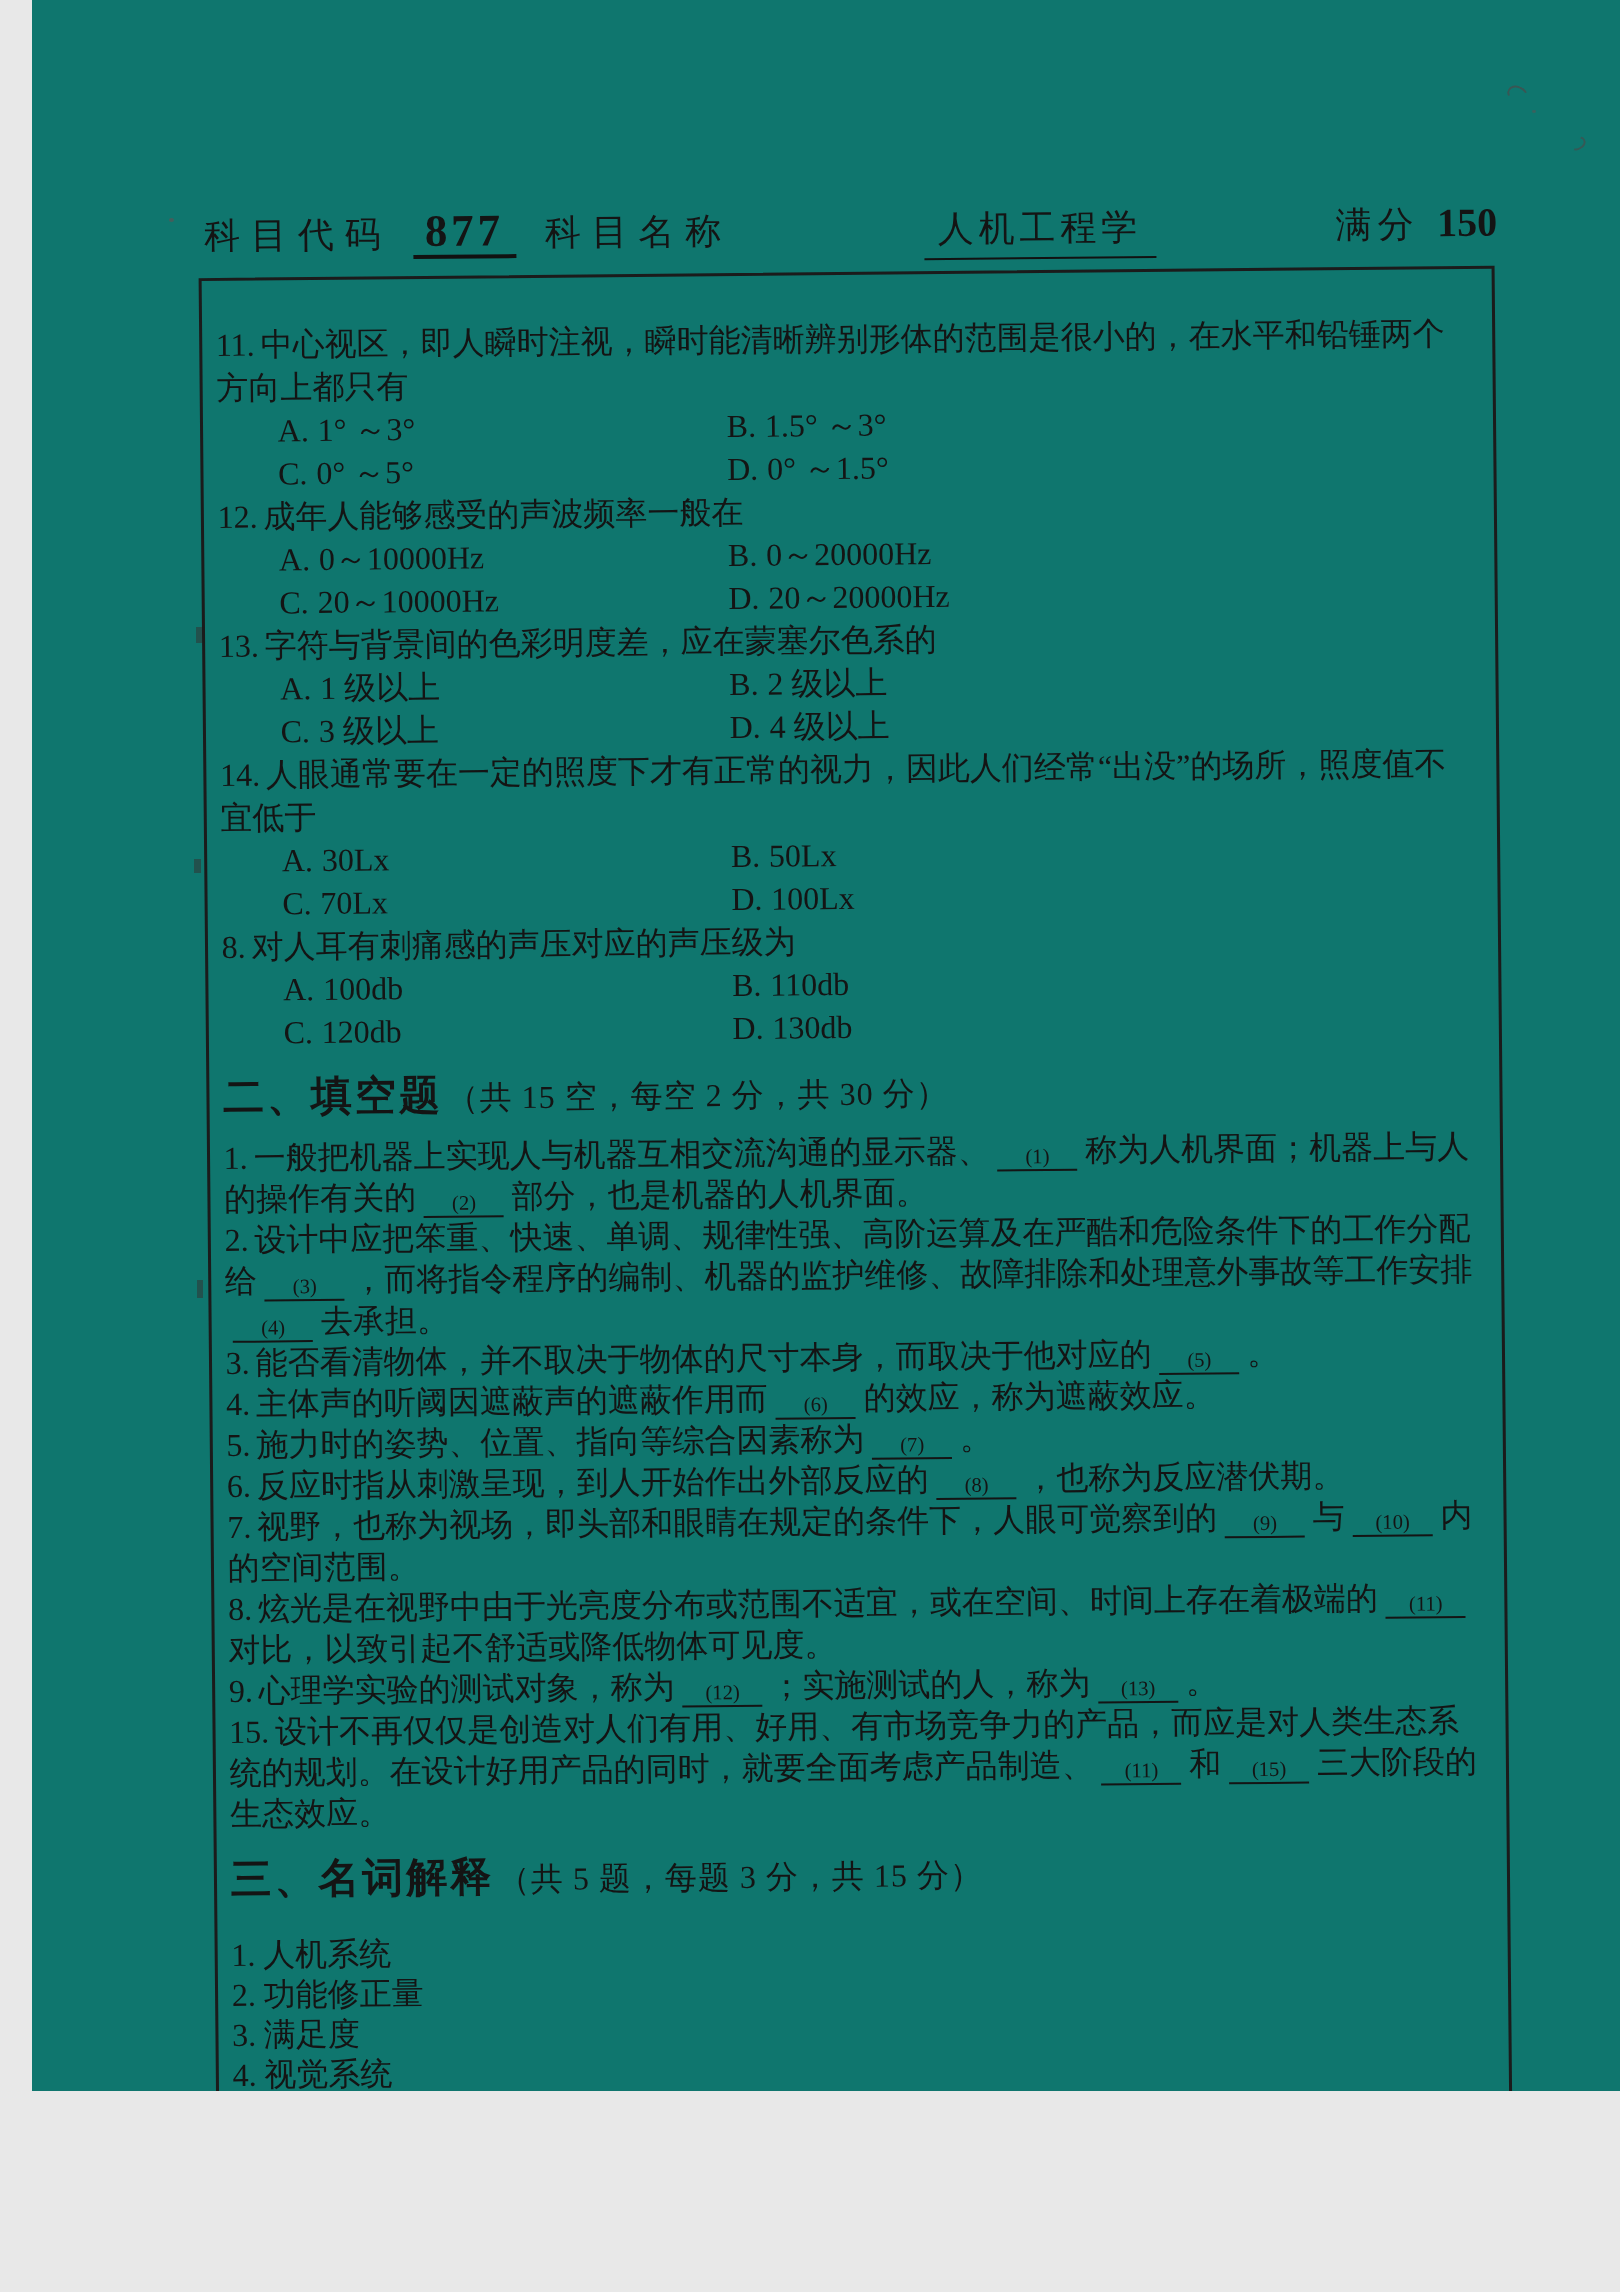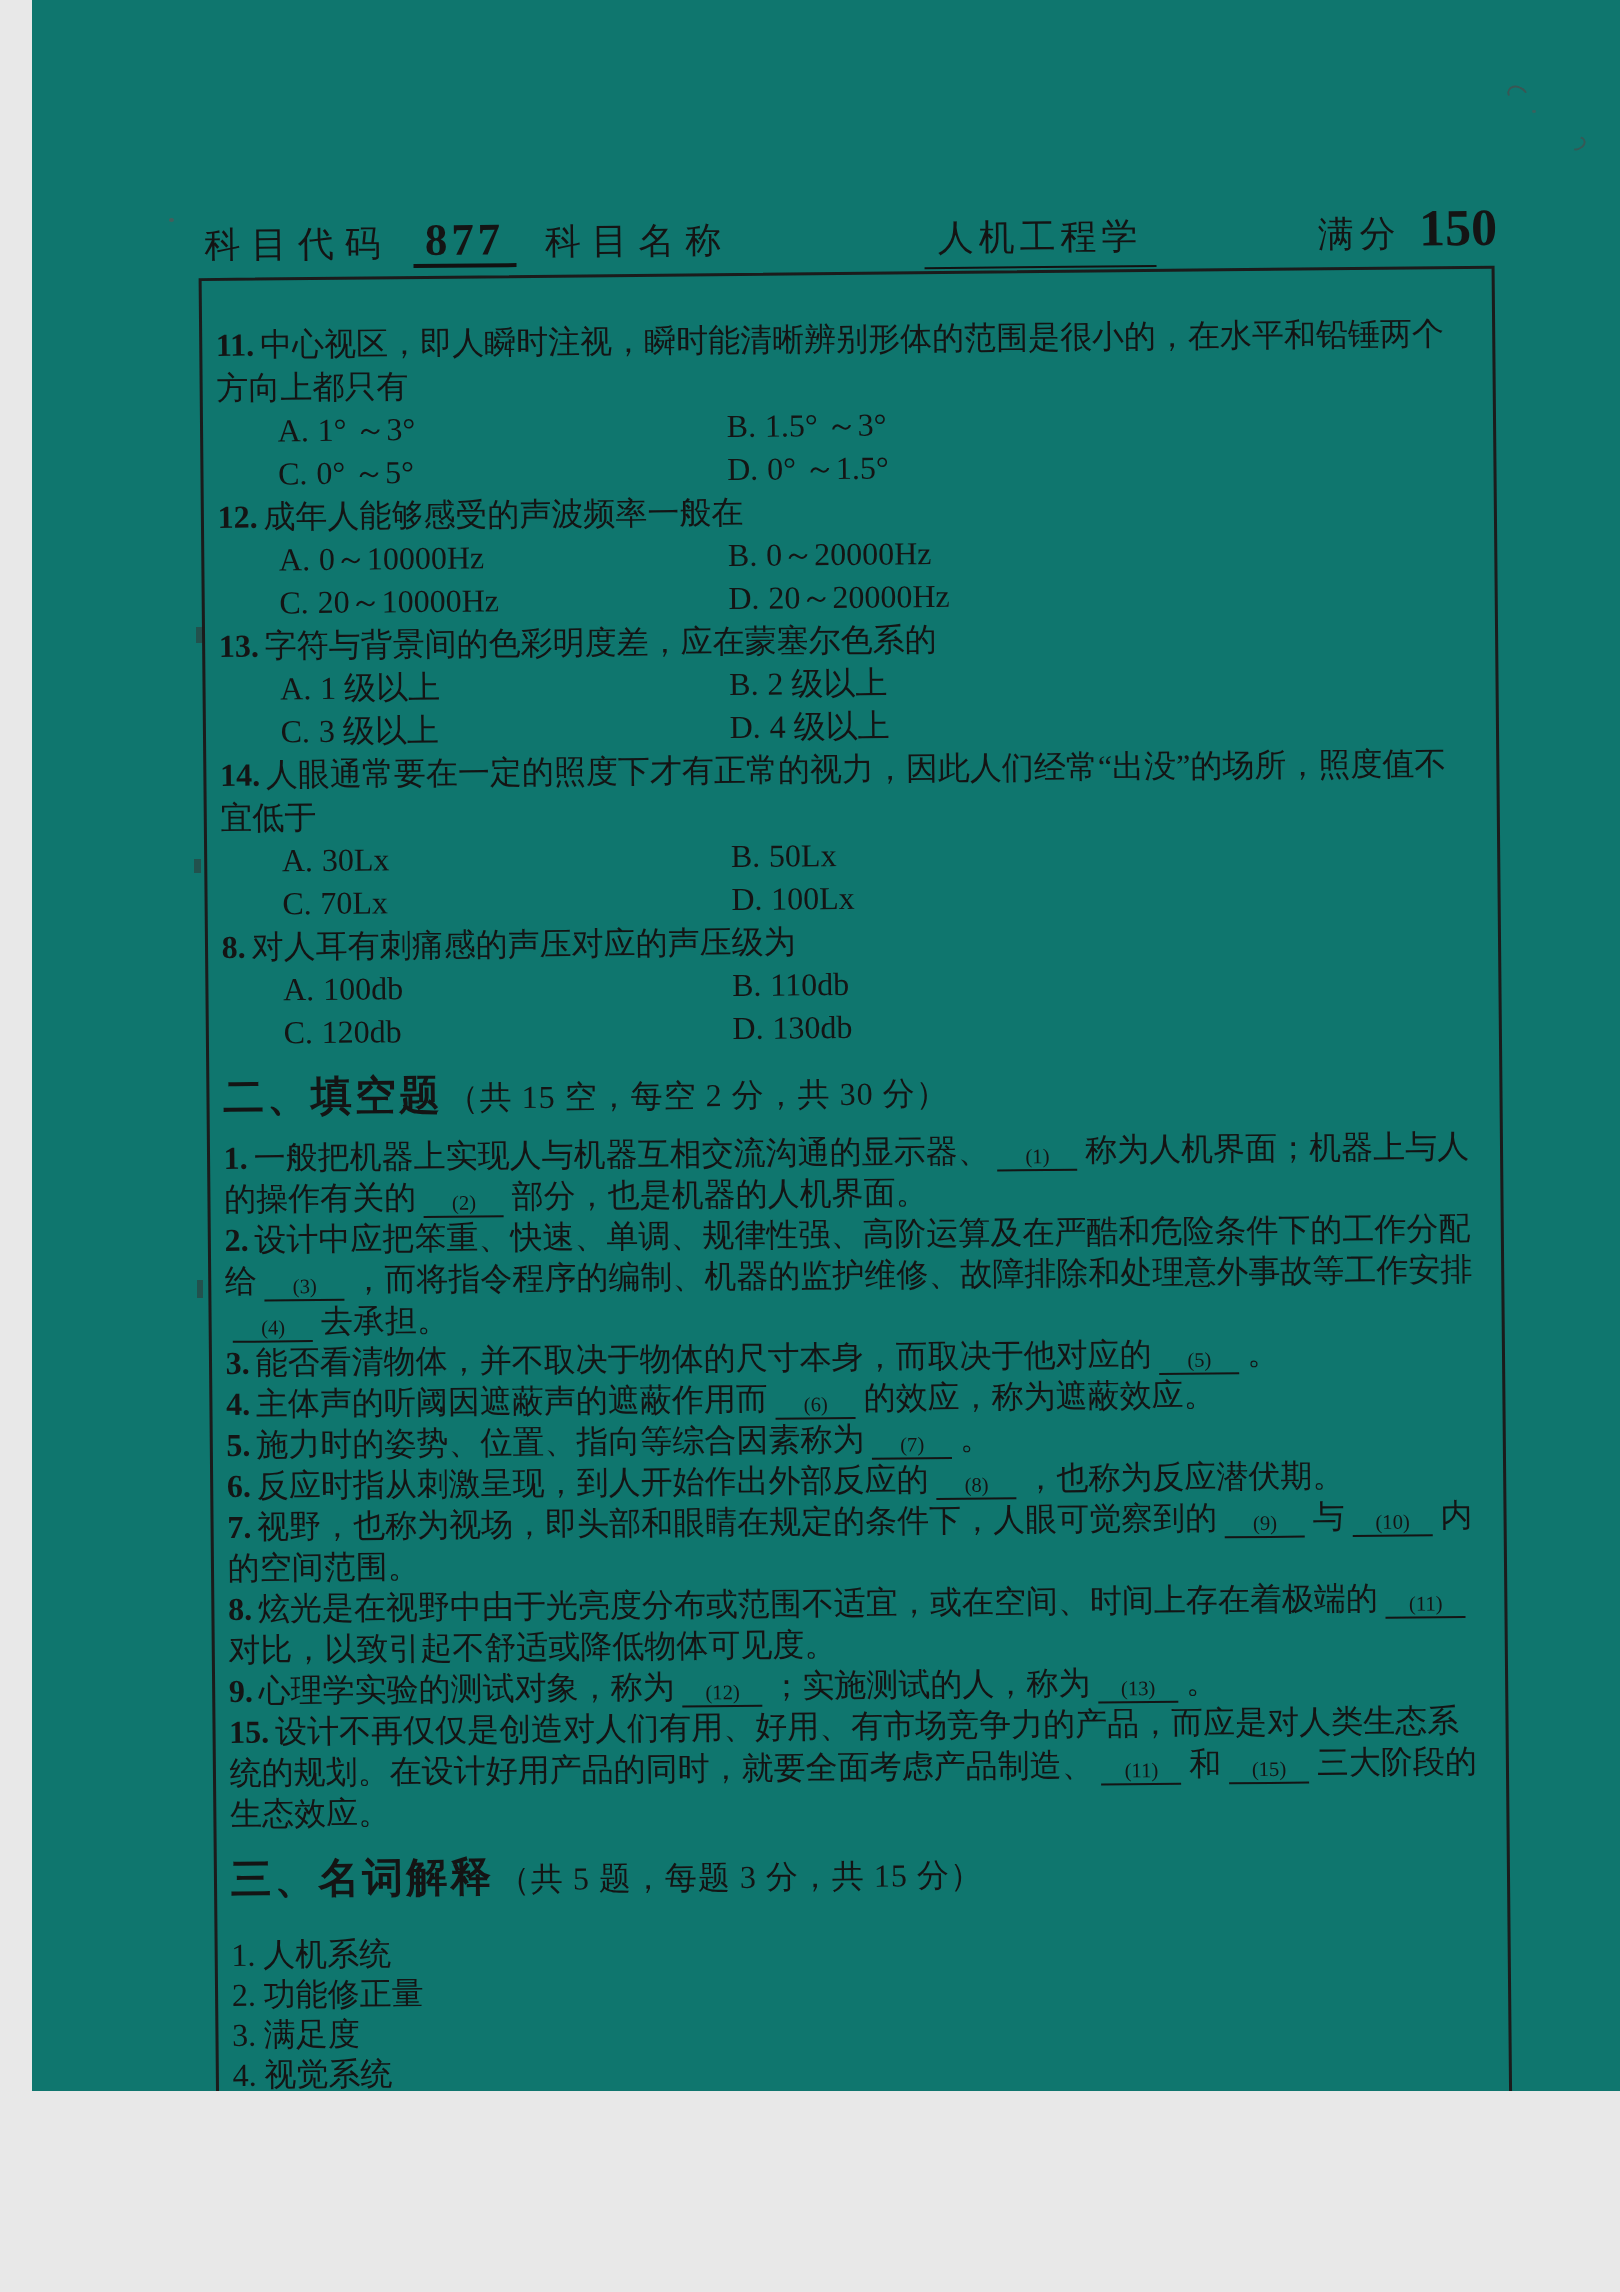--- a/index.html
+++ b/index.html
@@ -22,32 +22,32 @@
     font-weight:bold; font-size:45px; letter-spacing:3.9px;
     border-bottom:4.9px solid #111; padding:0 11.8px 0 11.8px; margin-left:21.6px; line-height:1.05;
   }
   .name-label { margin-left:29px; }
   .subject-name {
     margin-left:192px; letter-spacing:4.9px;
     border-bottom:2.9px solid #111; padding:0 13.7px 3.9px 13.7px;
   }
   .score-group { margin-left:auto; display:flex; align-items:baseline; }
   .score-label { letter-spacing:5.9px;font-family:Liberation Mono, monospace; }
-  .score-value { font-weight:bold; font-size:52px; margin-left:17.6px; }
+  .score-value { font-weight:bold; font-size:40px; margin-left:17.6px; }
 
   
   .content-box {
     position:absolute; left:174px; top:272px; width:1296px; height:1878px;
     border:3.9px solid #1b1b1b; box-sizing:border-box;
     padding:43px 25.5px 0 13.7px; overflow:hidden;
   }
 
   
   .q-text { font-size:32px; line-height:43px; margin:0; }
-  .q-num { margin-right:5.9px;font-weight:bold; }
+  .q-num { margin-right:5.9px; }
   .opt-row { display:flex; line-height:43px; font-size:32px; padding-left:61px; }
   .opt { display:inline-block; }
   .opt:first-child { width:449px; }
   .opt-label { margin-right:8.8px; }
 
   
   .sec-title { font-size:41px; line-height:53px; margin:15.7px 0 11.8px 0; font-weight:bold; letter-spacing:2.9px; }
   .sec-title .meta { font-weight:normal; font-size:32px; letter-spacing:1px; margin-left:3.9px; }
   .sec-title.terms-title { margin:17.6px 0 25.5px 0; }
 

